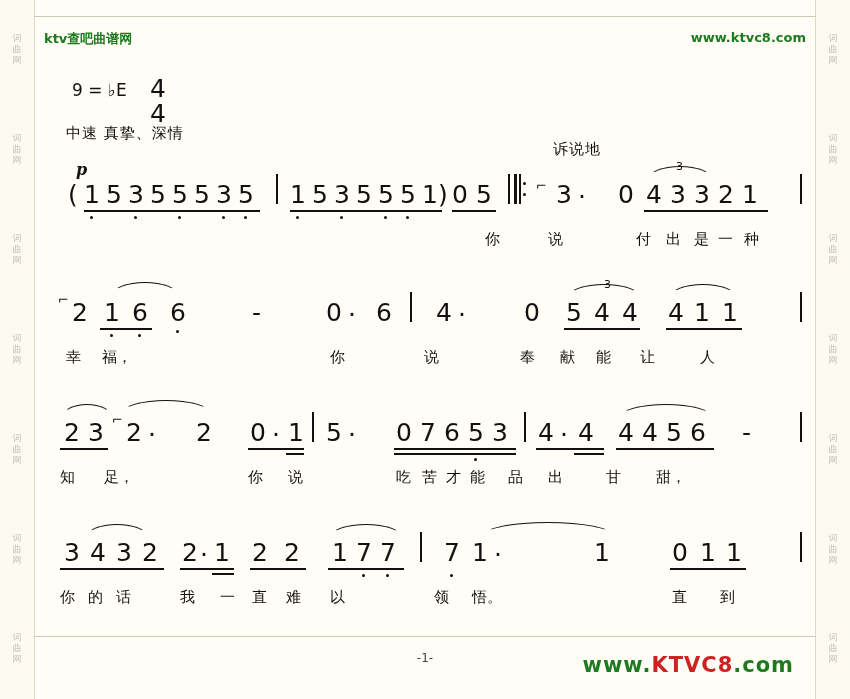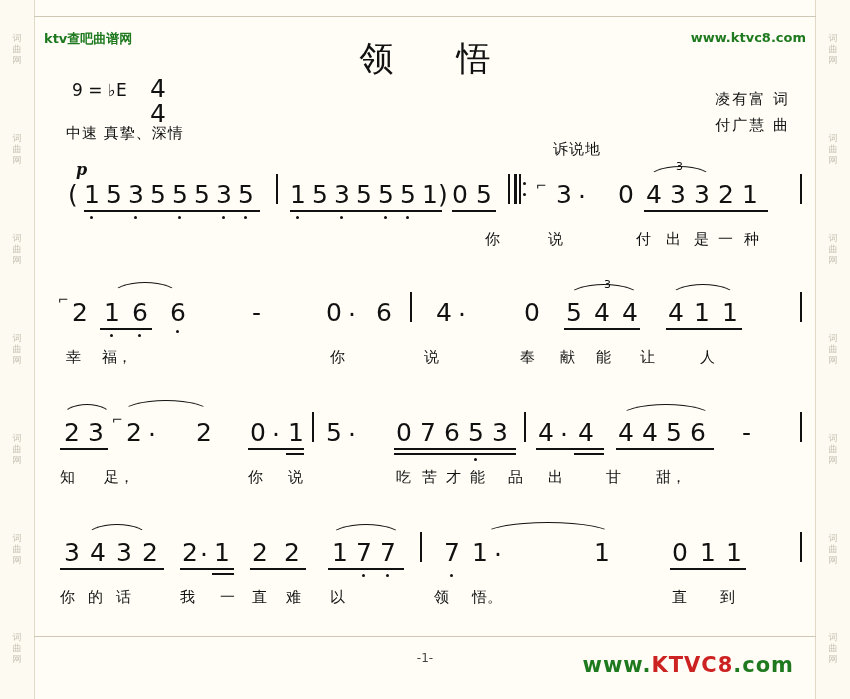--- a/index.html
+++ b/index.html
@@ -162,37 +162,32 @@
     <div class="wm-item">词<br>曲<br>网</div>
     <div class="wm-item">词<br>曲<br>网</div>
     <div class="wm-item">词<br>曲<br>网</div>
     <div class="wm-item">词<br>曲<br>网</div>
     <div class="wm-item">词<br>曲<br>网</div>
   </div>
 
   <div class="ktv-left">ktv查吧曲谱网</div>
   <div class="ktv-right">www.ktvc8.com</div>
 
-  <div class="title">领  悟</div>
 
   <div class="keysig">
     <span>9 = ♭E</span>
   </div>
 
   <div class="meter">
     <span class="num">4</span>
     <span class="num">4</span>
   </div>
 
   <div class="tempo">中速 真挚、深情</div>
 
-  <div class="composer">
-    <div>凌有富  词</div>
-    <div>付广慧  曲</div>
-  </div>
 
   <div class="expr-shuo">诉说地</div>
   <div class="dyn-p">p</div>
 
   <div class="system" style="top:172px;height:80px;">
     <div class="notes">
 
       <div class="underline" style="left:84px;top:38px;width:176px;"></div>
       <div class="underline" style="left:290px;top:38px;width:152px;"></div>
       <div class="underline" style="left:452px;top:38px;width:44px;"></div>

